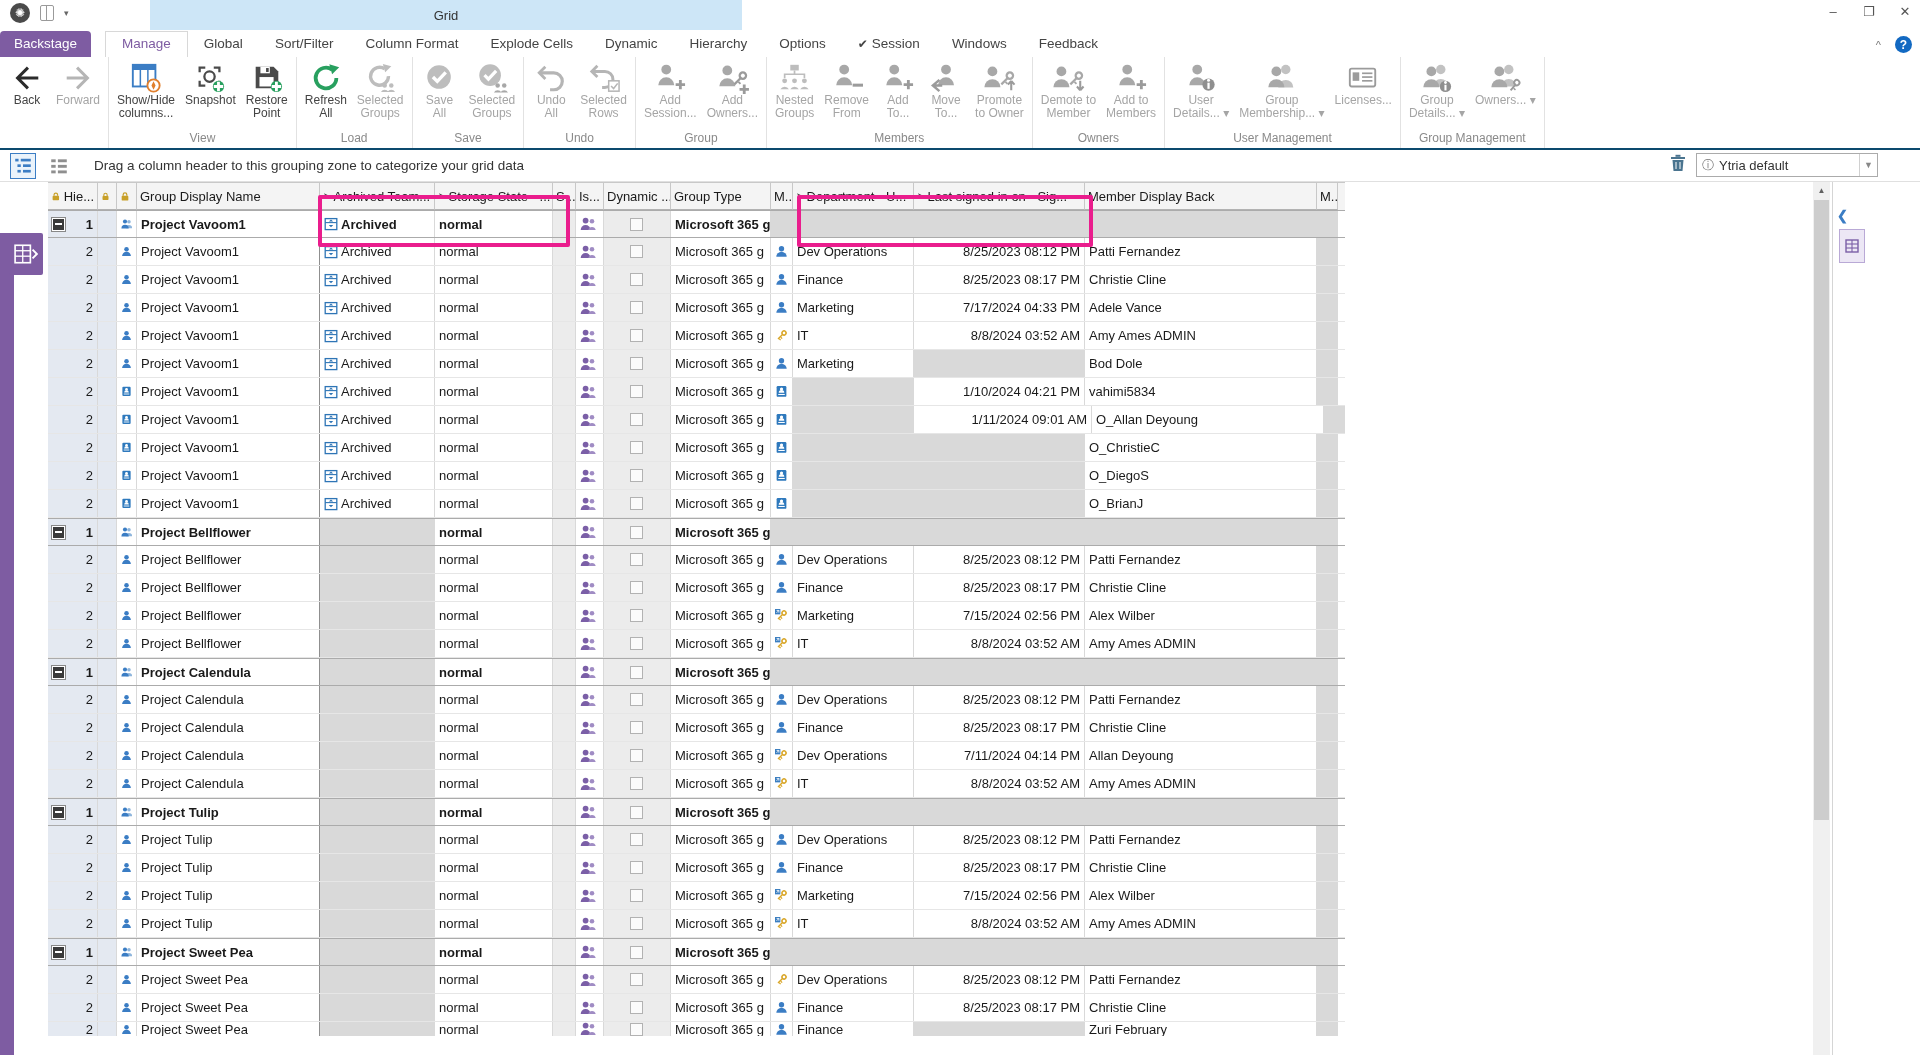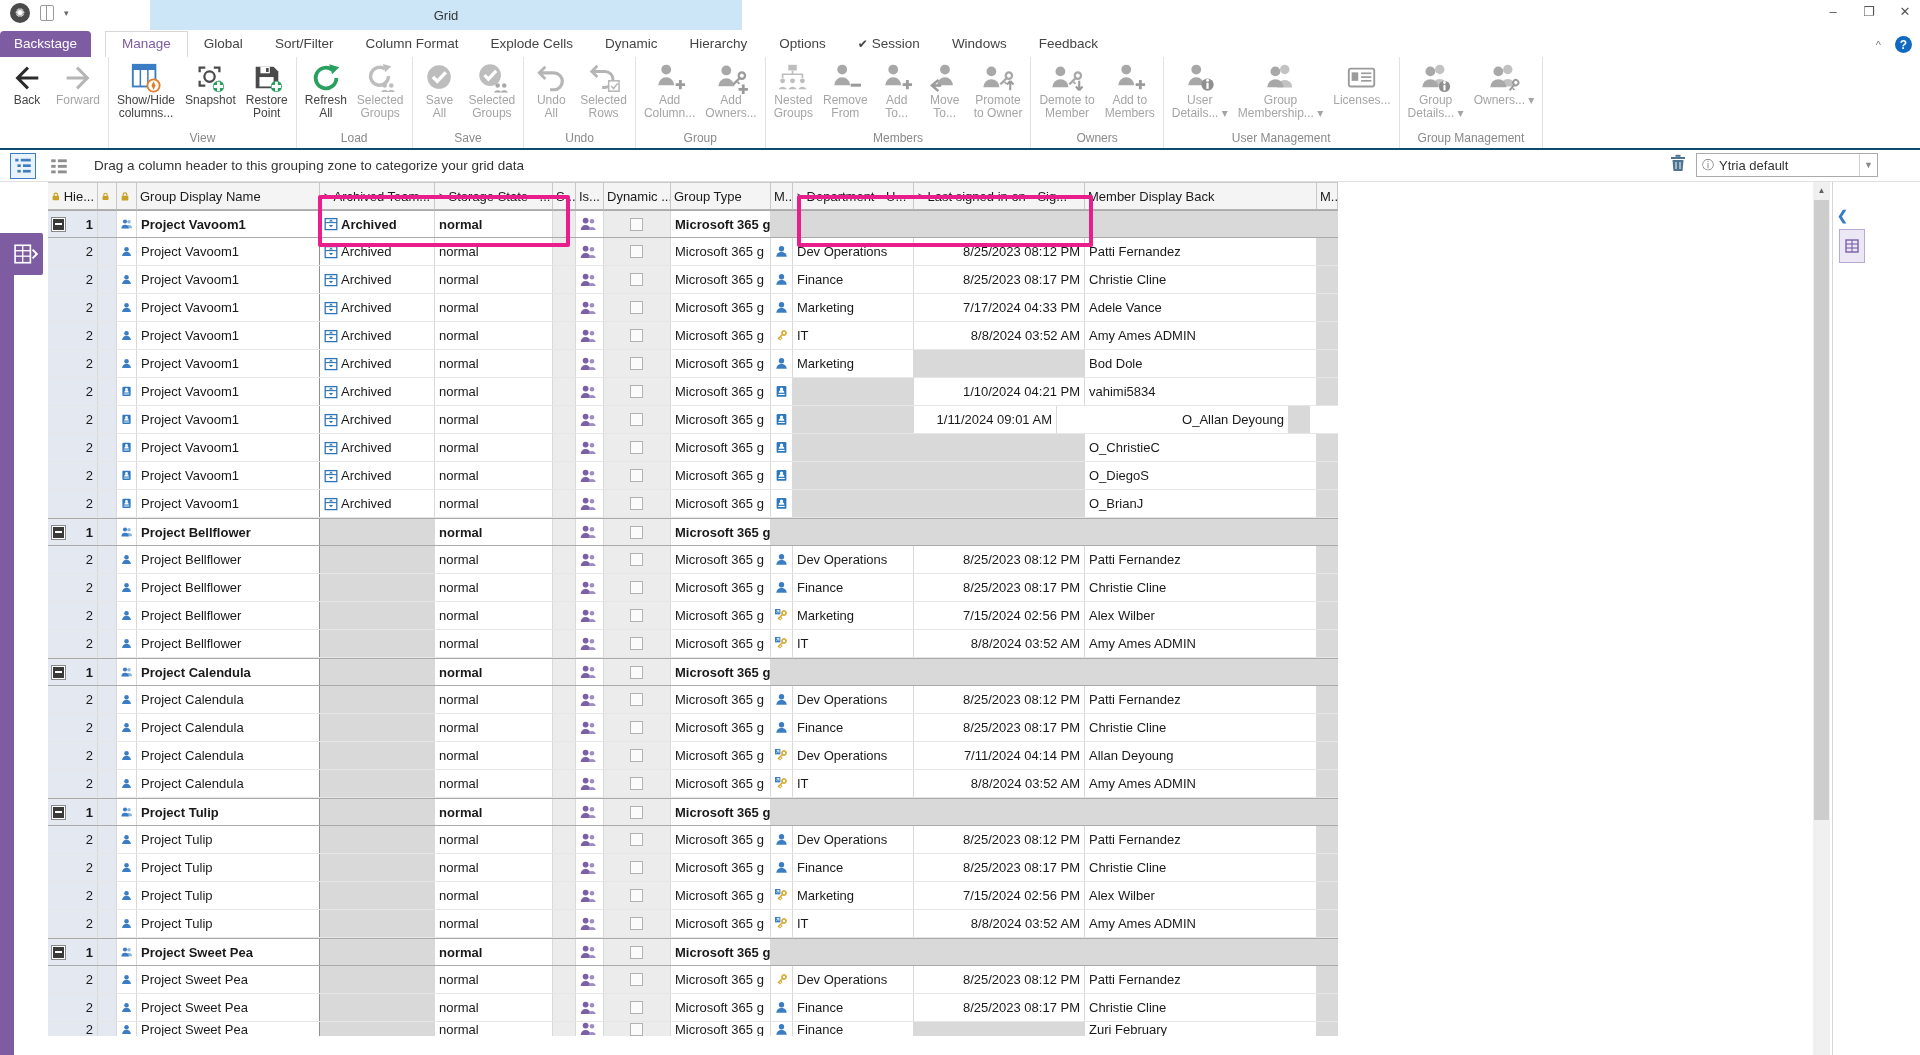--- a/index.html
+++ b/index.html
@@ -291,21 +291,21 @@
         <div class="rgroup-buttons">
           <div class="rbtn disabled">
             <div class="ric">
               <svg viewBox="0 0 38 34" width="38" height="32">
                 <circle cx="15" cy="8" r="5.2" fill="#a8a8a8"></circle>
                 <path d="M6.5 24.8a8.5 8.5 0 0 1 17 0z" fill="#a8a8a8"></path>
                 <path d="M30 19v10M25 24h10" stroke="#9b9b9b" stroke-width="3"></path>
               </svg>
             </div>
             <div class="rlbl">Add</div>
-            <div class="rlbl">Column...</div>
+            <div class="rlbl">Session...</div>
           </div>
           <div class="rbtn disabled">
             <div class="ric">
               <svg viewBox="0 0 38 34" width="38" height="32">
                 <circle cx="14" cy="9" r="5.2" fill="#a8a8a8"></circle>
                 <path d="M5.5 25.8a8.5 8.5 0 0 1 17 0z" fill="#a8a8a8"></path>
                 <g transform="rotate(45 27 18)">
                   <circle cx="27" cy="13" r="3.4" fill="none" stroke="#9b9b9b" stroke-width="2.4"></circle>
                   <rect x="26" y="16" width="2.4" height="10" fill="#9b9b9b"></rect>
                   <rect x="28.4" y="20" width="3" height="2" fill="#9b9b9b"></rect>
@@ -1060,24 +1060,24 @@
             </div>
             <div class="gc " style="width: 22px;">
               <svg viewBox="0 0 16 16" width="15" height="15">
                 <rect x="2" y="1.2" width="12" height="13.4" rx="1.5" fill="#2e79bd"></rect>
                 <circle cx="8" cy="5" r="2" fill="#fff"></circle>
                 <path d="M4.6 9.6a3.4 3.4 0 0 1 6.8 0z" fill="#fff"></path>
                 <rect x="4" y="11" width="8" height="1.3" fill="#fff"></rect>
               </svg>
             </div>
             <div class="gc grayfill" style="width: 121px;"></div>
-            <div class="gc right" style="width: 143px;">
+            <div class="gc right" style="width: 178px;">
               <span>1/11/2024 09:01 AM</span>
             </div>
-            <div class="gc " style="width: 232px; justify-content: flex-end;">
+            <div class="gc " style="width: 232px;">
               <span>O_Allan Deyoung</span>
             </div>
             <div class="gc grayfill" style="width: 21px;"></div>
           </div>
           <div class="grow">
             <div class="gc hiebg right" style="width: 50px;">
               <span>2</span>
             </div>
             <div class="gc hiebg" style="width: 19px;"></div>
             <div class="gc " style="width: 20px;">

